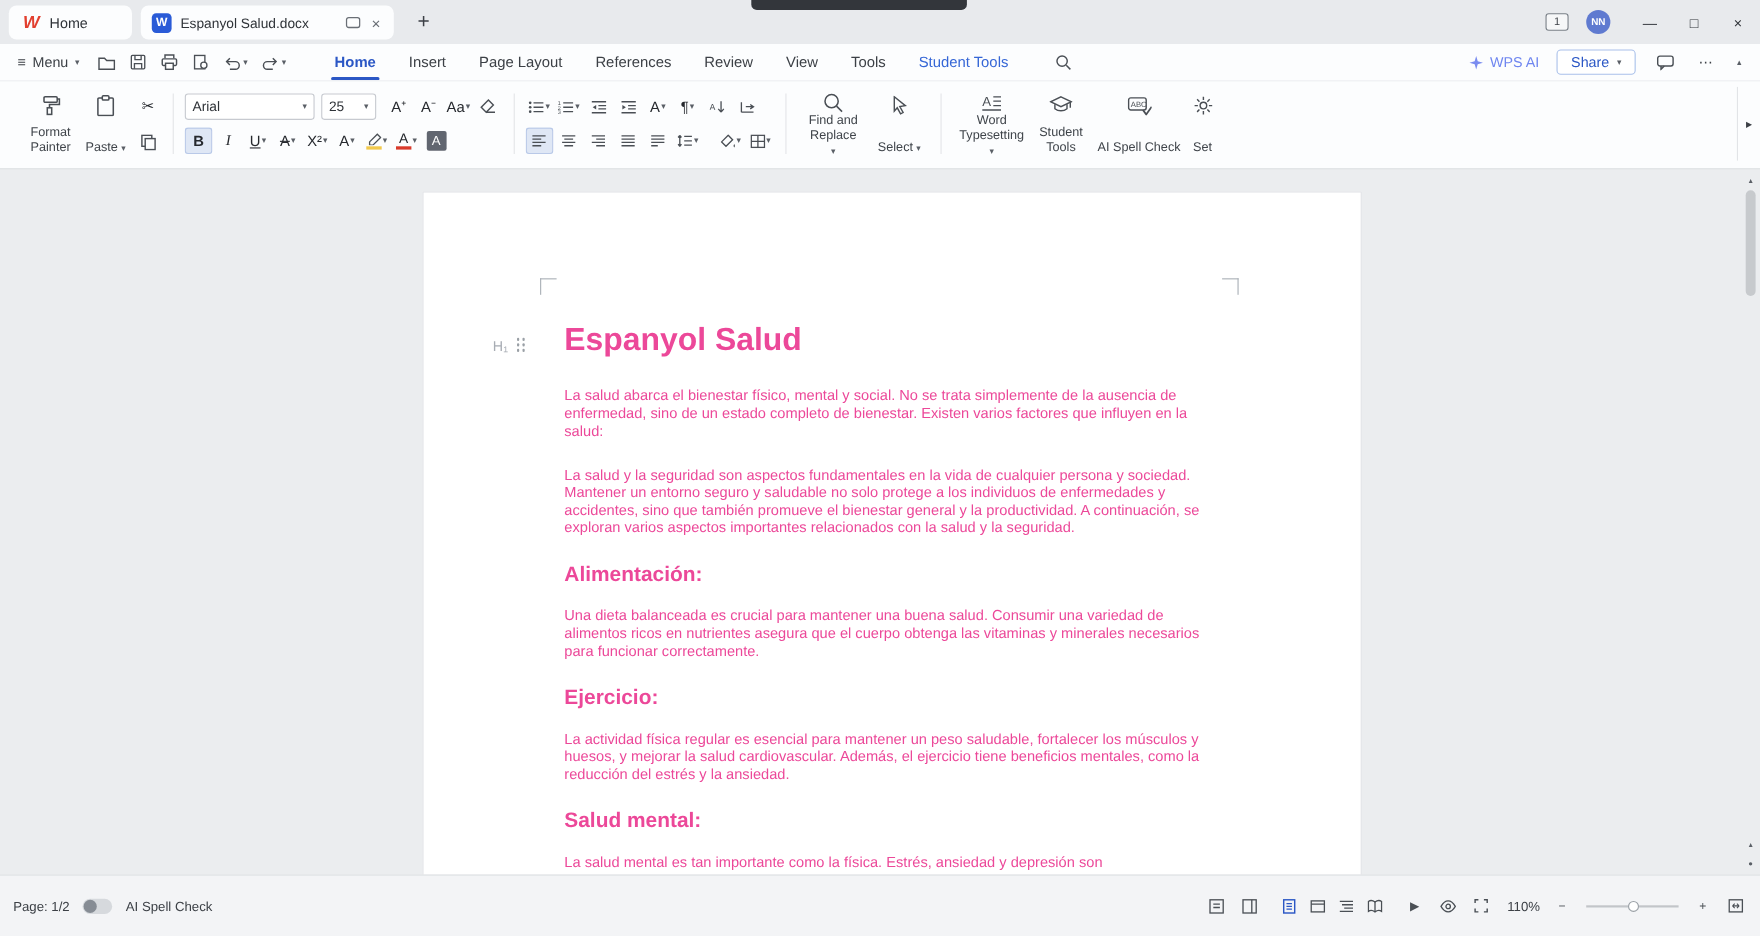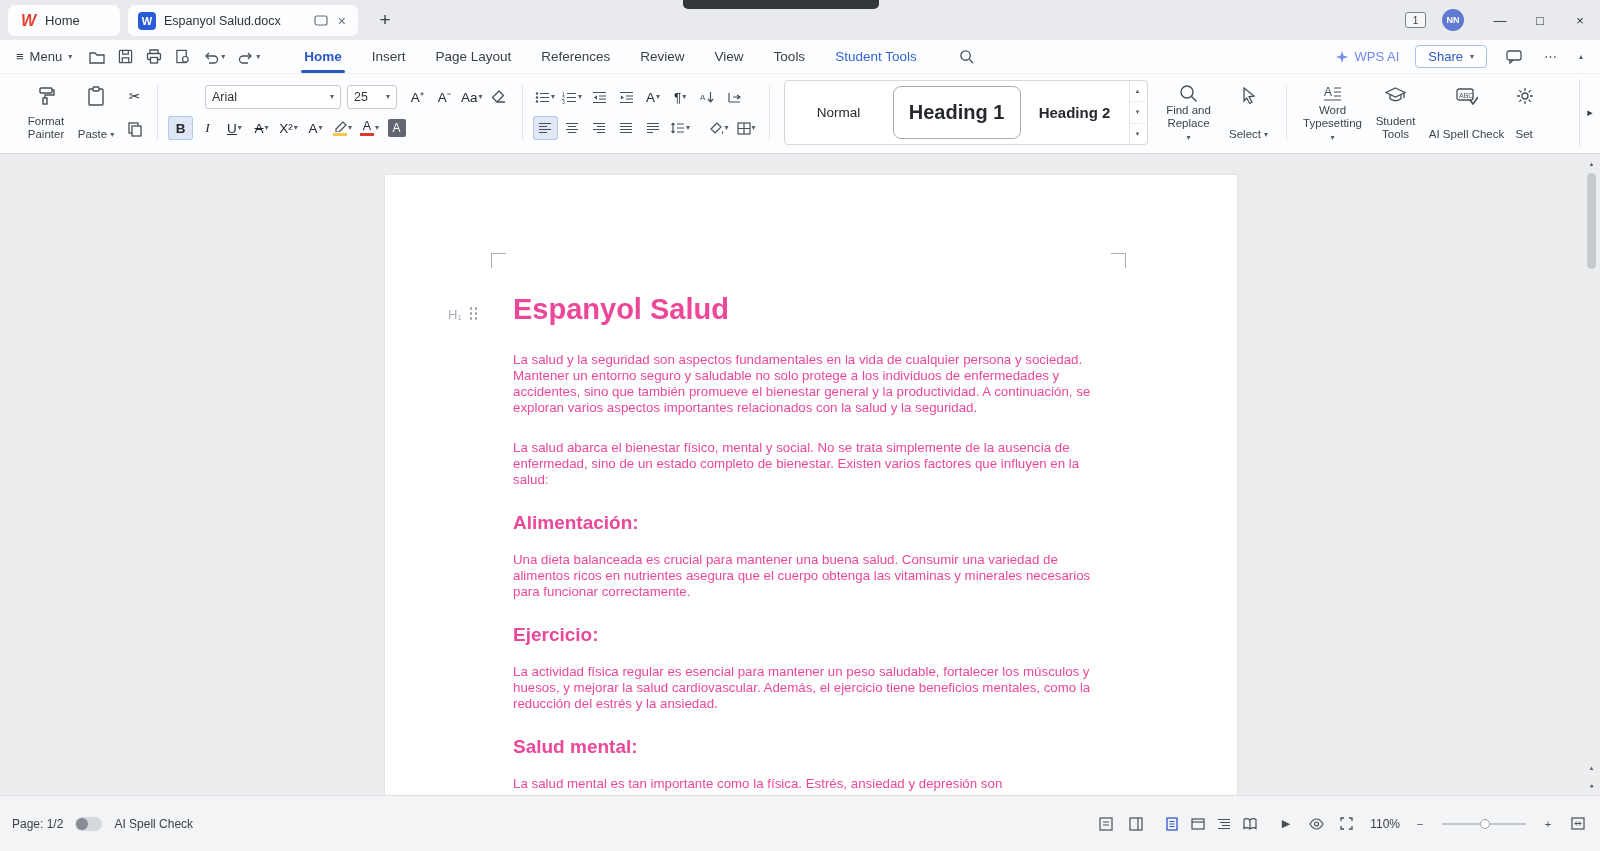--- a/index.html
+++ b/index.html
@@ -40,21 +40,21 @@
   
   .ribbon{position:absolute;top:73px;left:0;right:0;height:81px;background:#fcfdfe;border-top:1px solid #eef0f2;border-bottom:1px solid #d8dadd;display:flex;align-items:stretch;padding:5px 0 7px 20px;}
   .bigbtn{display:flex;flex-direction:column;align-items:center;justify-content:space-between;padding:4px 5px;font-size:11.5px;color:#3f444a;text-align:center;border-radius:4px;line-height:1.18;}
   .bigbtn .bi{height:25px;display:flex;align-items:center;}
   .lblrow{display:flex;align-items:center;gap:3px;justify-content:center;}
   .clipcol{display:flex;flex-direction:column;justify-content:center;gap:9px;margin-left:2px;}
   .vsep{width:1px;background:#e3e5e8;margin:6px 10px;}
   .grp{display:flex;flex-direction:column;justify-content:center;gap:7px;}
   .grow{display:flex;align-items:center;gap:2px;}
   .sel{height:24px;border:1px solid #c7cad0;border-radius:3px;background:#fff;display:flex;align-items:center;justify-content:space-between;padding:0 6px;font-size:12.5px;color:#2f3338;}
-  .sel.font{width:136px;margin-left:37px;}
+  .sel.font{width:118px;}
   .sel.size{width:50px;margin-left:4px;margin-right:6px;}
   .ibtn{min-width:25px;height:24px;border-radius:3px;display:flex;align-items:center;justify-content:center;font-size:13.5px;color:#26292e;gap:1px;padding:0 2px;}
   .ibtn.active{background:#dfe7f5;box-shadow:inset 0 0 0 1px #b9c9e8;}
   .b{font-weight:700;} .i{font-style:italic;font-family:"Liberation Serif",serif;} .u{text-decoration:underline;} .strike{text-decoration:line-through;}
   .stack{display:flex;flex-direction:column;align-items:center;line-height:1;font-size:12.5px;}
   .bar{width:14px;height:3px;margin-top:1px;}
   .darkbox{width:18px;height:18px;background:#616670;color:#fff;display:flex;align-items:center;justify-content:center;font-size:12px;border-radius:2px;}
   .stylebox{width:364px;border:1px solid #d6d8db;border-radius:4px;background:#fff;display:flex;margin:1px 8px 1px 4px;}
   .style-item{display:flex;align-items:center;justify-content:center;color:#26292e;}
   .si-normal{width:108px;font-size:13.5px;}
@@ -472,30 +472,20 @@
               <path d="M7 1v11M1 6.5h12" stroke="#4a4f55" stroke-width="1.2"></path>
             </svg>
           </span>
           <span class="caret">▾</span>
         </div>
     </div>
   </div>
 
   <div class="vsep"></div>
 
-  <div class="stylebox">
-    <div class="style-item si-normal">Normal</div>
-    <div class="style-item si-h1">Heading 1</div>
-    <div class="style-item si-h2">Heading 2</div>
-    <div class="style-scroll">
-      <div class="ss-btn">▴</div>
-      <div class="ss-btn">▾</div>
-      <div class="ss-btn">▾</div>
-    </div>
-  </div>
 
   <div class="bigbtn w60">
     <span class="bi">
         <svg width="19" height="19" viewBox="0 0 19 19">
           <circle cx="8" cy="8" r="6" fill="none" stroke="#4a4f55" stroke-width="1.4"></circle>
           <path d="M12.5 12.5l5 5" stroke="#4a4f55" stroke-width="1.4"></path>
         </svg>
       </span>
     <span class="lblrow" style="flex-wrap:wrap;width:62px">
         <span>Find and Replace</span>
@@ -576,22 +566,22 @@
           <span></span>
           <span></span>
           <span></span>
           <span></span>
           <span></span>
           <span></span>
         </span>
     </div>
     <div class="content">
       <h1 class="doc-title">Espanyol Salud</h1>
+      <p>La salud abarca el bienestar físico, mental y social. No se trata simplemente de la ausencia de enfermedad, sino de un estado completo de bienestar. Existen varios factores que influyen en la salud:</p>
       <p>La salud y la seguridad son aspectos fundamentales en la vida de cualquier persona y sociedad. Mantener un entorno seguro y saludable no solo protege a los individuos de enfermedades y accidentes, sino que también promueve el bienestar general y la productividad. A continuación, se exploran varios aspectos importantes relacionados con la salud y la seguridad.</p>
-      <p>La salud abarca el bienestar físico, mental y social. No se trata simplemente de la ausencia de enfermedad, sino de un estado completo de bienestar. Existen varios factores que influyen en la salud:</p>
       <h2>Alimentación:</h2>
       <p>Una dieta balanceada es crucial para mantener una buena salud. Consumir una variedad de alimentos ricos en nutrientes asegura que el cuerpo obtenga las vitaminas y minerales necesarios para funcionar correctamente.</p>
       <h2>Ejercicio:</h2>
       <p>La actividad física regular es esencial para mantener un peso saludable, fortalecer los músculos y huesos, y mejorar la salud cardiovascular. Además, el ejercicio tiene beneficios mentales, como la reducción del estrés y la ansiedad.</p>
       <h2>Salud mental:</h2>
       <p>La salud mental es tan importante como la física. Estrés, ansiedad y depresión son</p>
     </div>
   </div>
   <div class="vscroll">
     <div class="vs-btn">▴</div>

